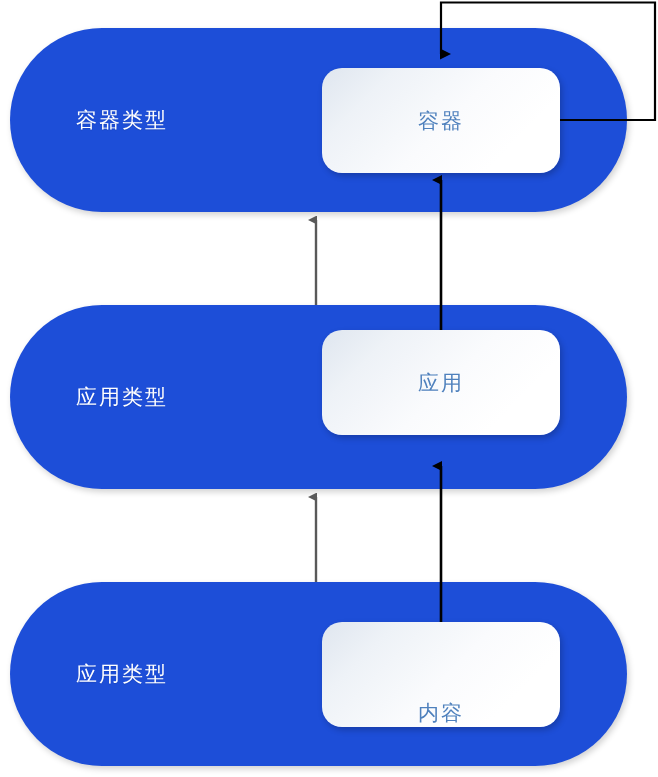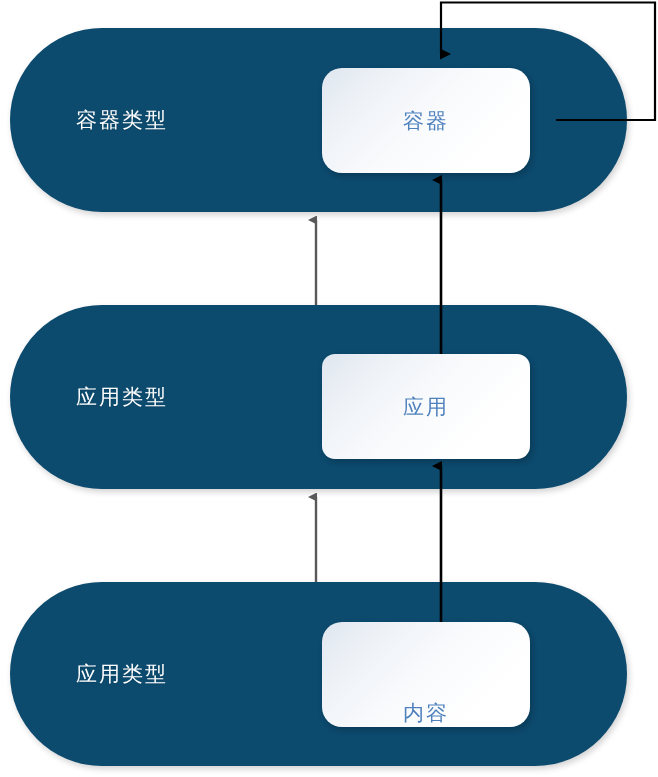--- a/index.html
+++ b/index.html
@@ -16,40 +16,40 @@
     height: 777px;
     background: #ffffff;
     overflow: hidden;
   }
   
   .band {
     position: absolute;
     left: 10px;
     width: 617px;
     height: 184px;
-    background: #0c4a6e;
+    background: #1d4ed8;
     border-radius: 92px;
     box-shadow: 2px 3px 6px rgba(0,0,0,0.18);
   }
   .band-label {
     position: absolute;
     left: 66px;
     top: 50%;
     transform: translateY(-50%);
     color: #ffffff;
     font-size: 21px;
     letter-spacing: 2px;
     white-space: nowrap;
     text-shadow: 0 1px 1px rgba(0,0,0,0.10);
   }
   
   .node {
     position: absolute;
     left: 322px;
-    width: 208px;
+    width: 238px;
     height: 105px;
     border-radius: 20px;
     background: linear-gradient(135deg, #dfe6ef 0%, #eef2f7 22%, #fafbfd 52%, #ffffff 78%, #ffffff 100%);
     box-shadow: 2px 3px 6px rgba(0,0,0,0.22);
     display: flex;
     align-items: center;
     justify-content: center;
   }
   .node-label {
     color: #4F81BD;
@@ -116,21 +116,21 @@
 
     <g>
       <path d="M 556,120 L 655,120 L 655,2.5 L 441,2.5 L 441,54" fill="none" stroke="#000000" stroke-width="2.2" marker-end="url(#arrow-black-down)"></path>
     </g>
   </svg>
 
   <div class="node" style="top:68px;">
     <span class="node-label">容器</span>
   </div>
 
-  <div class="node" style="top:354px;border-radius:13px;">
+  <div class="node" style="top:330px;">
     <span class="node-label">应用</span>
   </div>
 
   <div class="node" style="top:622px;align-items:flex-end;">
     <span class="node-label">内容</span>
   </div>
 
 </div>
 
 </body></html>

